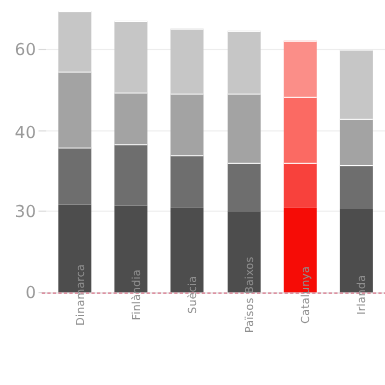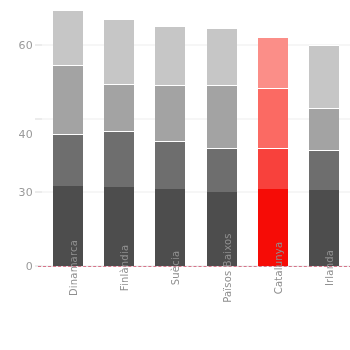--- a/index.html
+++ b/index.html
@@ -29,21 +29,21 @@
     width: 308px;
     height: 258px;
   }
 
   
   .ytick-label {
     position: absolute;
     right: 100%;
     transform: translateY(-50%);
     padding-right: 9px;
-    font-size: 11px;
+    font-size: 15px;
     color: #9a9a9a;
     white-space: nowrap;
     letter-spacing: 0.2px;
   }
   .ytick-mark {
     position: absolute;
     left: -7px;
     width: 7px;
     height: 1px;
     background: #d9d9d9;
@@ -123,21 +123,21 @@
 
     <div id="yaxis-layer">
         <div class="gridline" style="top: 258px; background: rgb(237, 237, 237);"></div>
         <div class="ytick-mark" style="top: 258px;"></div>
         <div class="ytick-label" style="top: 258px; color: rgb(154, 154, 154);">0</div>
         <div class="gridline" style="top: 184.286px; background: rgb(237, 237, 237);"></div>
         <div class="ytick-mark" style="top: 184.286px;"></div>
         <div class="ytick-label" style="top: 184.286px; color: rgb(154, 154, 154);">30</div>
         <div class="gridline" style="top: 110.571px; background: rgb(237, 237, 237);"></div>
         <div class="ytick-mark" style="top: 110.571px;"></div>
-        <div class="ytick-label" style="top: 126px; color: rgb(154, 154, 154);">40</div>
+        <div class="ytick-label" style="top: 112px; color: rgb(154, 154, 154);">40</div>
         <div class="gridline" style="top: 36.8571px; background: rgb(237, 237, 237);"></div>
         <div class="ytick-mark" style="top: 36.8571px;"></div>
         <div class="ytick-label" style="top: 36.8571px; color: rgb(154, 154, 154);">60</div>
       </div>
 
     <div class="bars-layer" id="bars-layer">
         <div class="bar-group" style="left: 10.6667px; width: 30px; height: 258px;">
           <div class="bar-seg bottom-seg" style="top: 178.389px; height: 79.6114px; background: rgb(77, 77, 77); border-top: none;"></div>
           <div class="bar-seg" style="top: 125.683px; height: 52.7057px; background: rgb(110, 110, 110);"></div>
           <div class="bar-seg" style="top: 57.4971px; height: 68.1857px; background: rgb(163, 163, 163);"></div>

